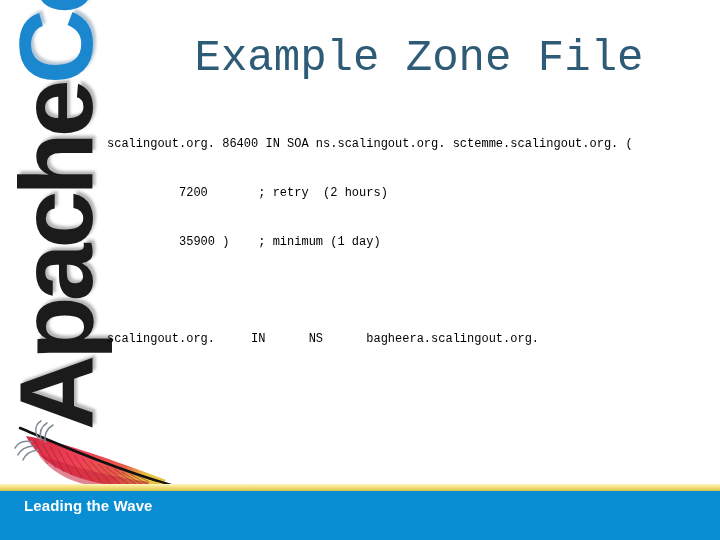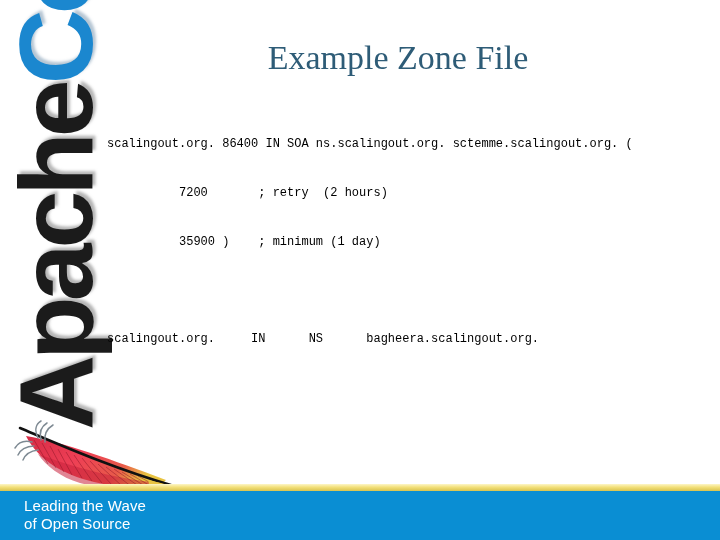--- a/index.html
+++ b/index.html
@@ -91,38 +91,38 @@
     width: 720px;
     height: 49px;
     background: #0a8ed3;
   }
   #banner-text {
     position: absolute;
     left: 24px;
     top: 13px;
     color: #ffffff;
     font-family: "Liberation Sans", sans-serif;
-    font-weight: normal;
+    font-weight: bold;
     font-size: 15px;
     line-height: 18px;
     letter-spacing: 0.1px;
   }
   #banner-text div { white-space: nowrap; }
 
   
   #slide-title {
     position: absolute;
-    left: 98px;
+    left: 119px;
     top: 36px;
     width: 600px;
     text-align: center;
     color: #2e5c77;
-    font-family: Liberation Serif, serif;
+    font-family: Liberation Mono, monospace;
     font-weight: normal;
-    font-size: 34px;
+    font-size: 44px;
     line-height: 44px;
     white-space: nowrap;
   }
 
   
   #zone-file {
     position: absolute;
     left: 107px;
     top: 104px;
     width: 600px;
@@ -215,17 +215,16 @@
     
     
     
   </div>
 
   <div id="bottom-banner">
     <div id="banner-stripe-yellow"></div>
     <div id="banner-blue"></div>
     <div id="banner-text">
       <div>Leading the Wave</div>
-      <div>of Open Source</div>
     </div>
   </div>
 
 </div>
 
 </body></html>

